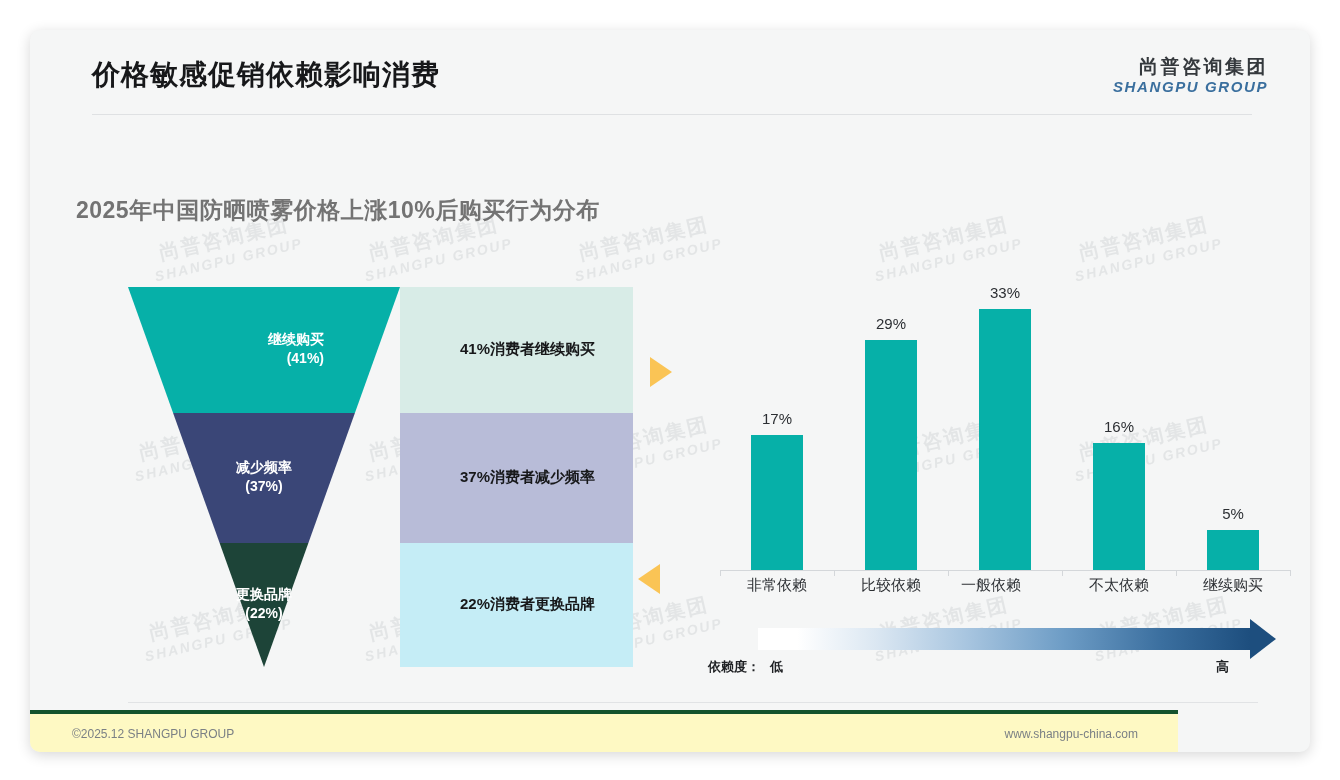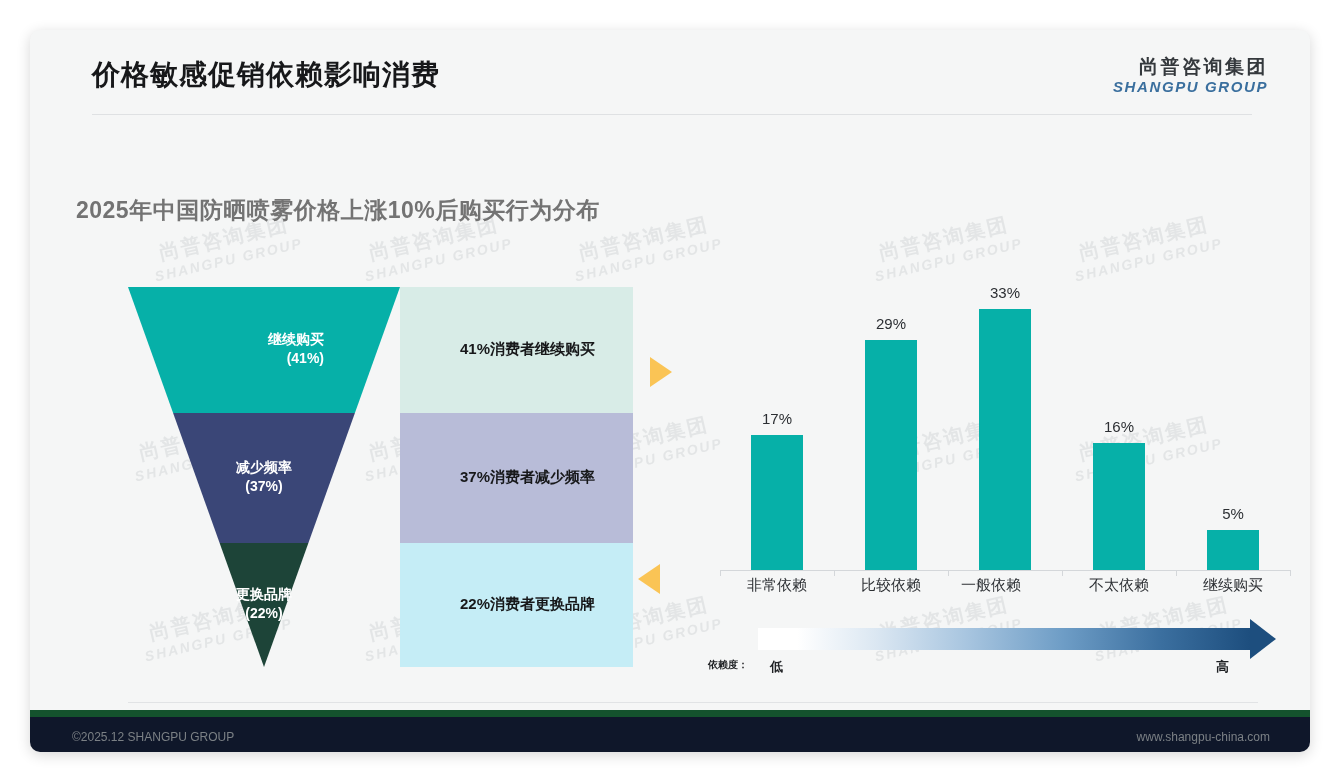--- a/index.html
+++ b/index.html
@@ -215,21 +215,21 @@
     position: absolute;
     left: 542px; top: -5px;
     width: 0; height: 0;
     border-top: 20px solid transparent;
     border-bottom: 20px solid transparent;
     border-left: 26px solid #1d4e7e;
   }
   #legend-caption {
     position: absolute;
     left: 0; top: 34px;
-    font-size: 10px;
+    font-size: 13px;
     font-weight: bold;
     color: #1f2124;
   }
   #legend-low {
     position: absolute;
     left: 62px; top: 34px;
     font-size: 13px;
     font-weight: bold;
     color: #1f2124;
   }
@@ -252,23 +252,23 @@
   #sample-note {
     position: absolute;
     left: 112px; top: 682px;
     font-size: 12px;
     color: #6a6f75;
     z-index: 4;
   }
   #footer-bar {
     position: absolute;
     left: 0; bottom: 0;
-    width: 1280px; height: 42px;
-    background: #0f172a;
-    border-top: 7px solid #14532d;
+    width: 1148px; height: 42px;
+    background: #fef9c3;
+    border-top: 4px solid #14532d;
     z-index: 6;
   }
   #footer-left {
     position: absolute;
     left: 42px; top: 13px;
     font-size: 12px;
     color: #7b8085;
   }
   #footer-right {
     position: absolute;

